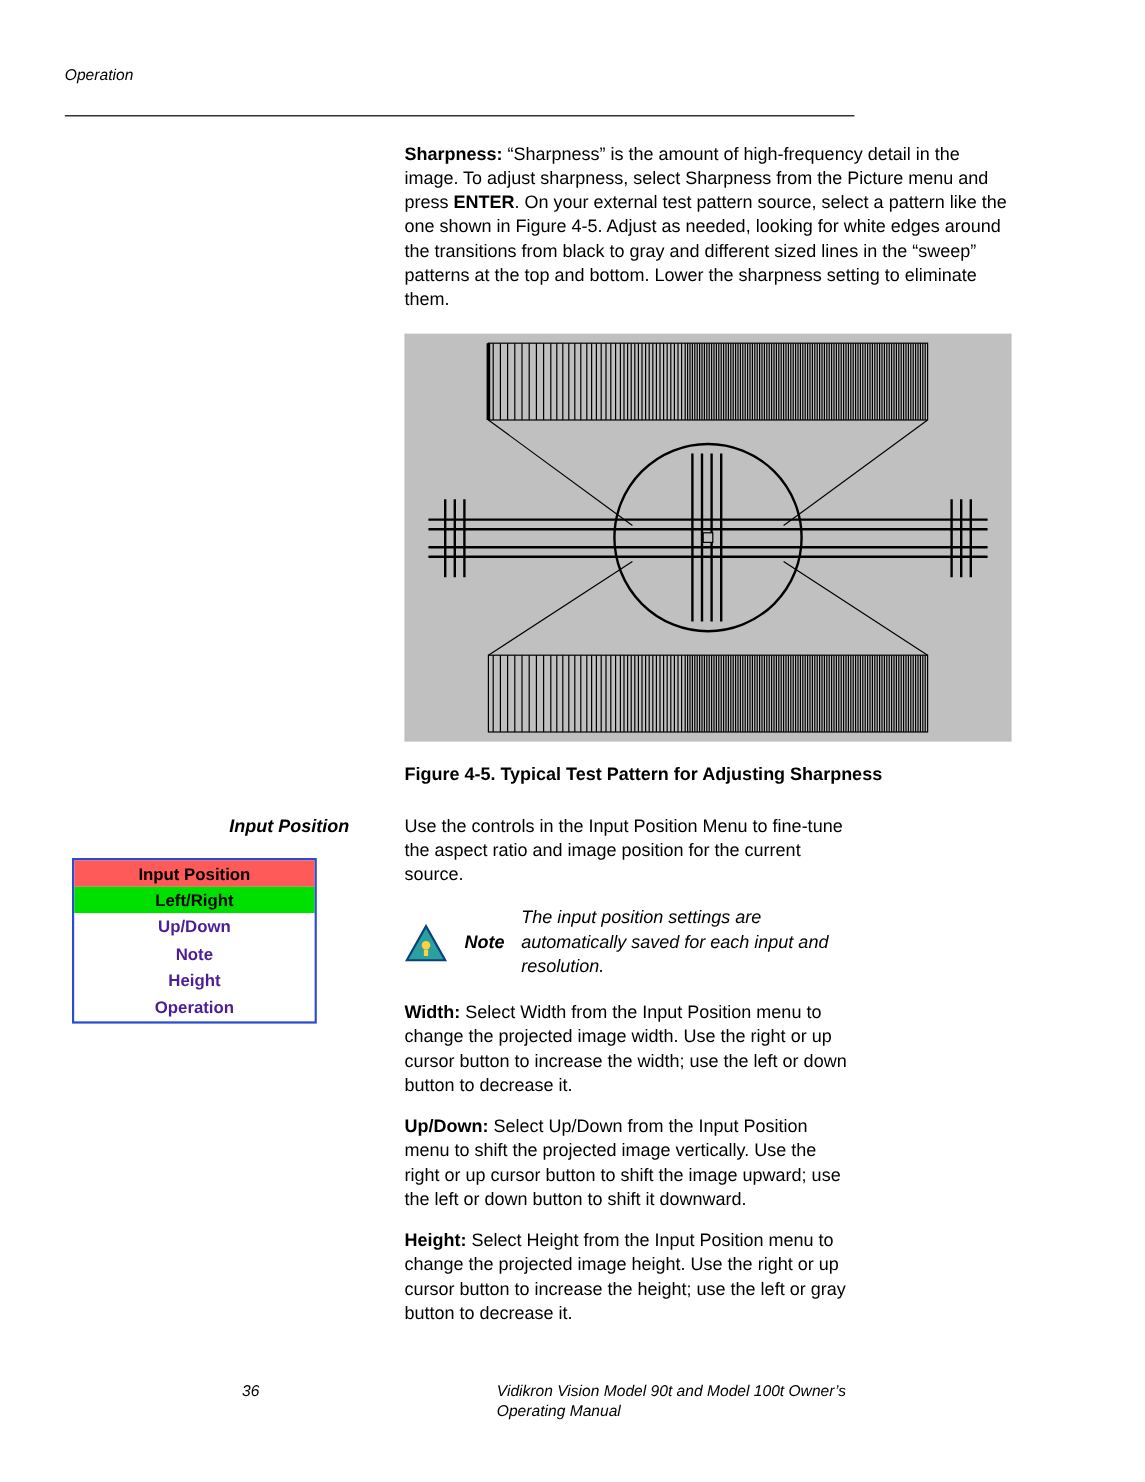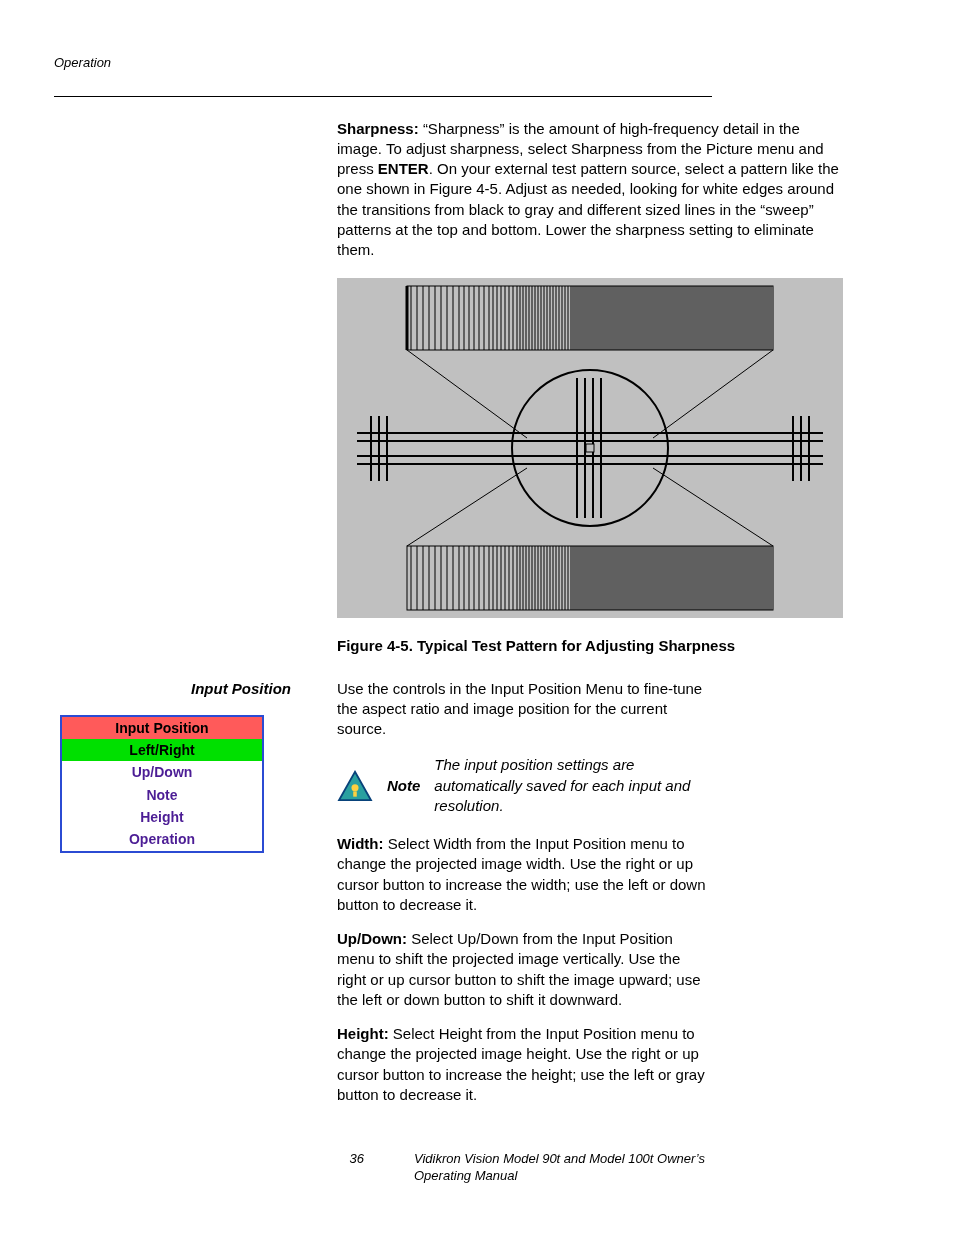--- a/index.html
+++ b/index.html
@@ -120,21 +120,21 @@
     left: 54px;
     right: 54px;
     bottom: 50px;
     display: flex;
     align-items: baseline;
     font-style: italic;
     font-size: 13px;
   }
   .footer .pg {
     width: 310px;
-    text-align: right;
+    text-align: center;
     padding-right: 50px;
   }
   .footer .doc {
     flex: 1;
   }
 </style>
 </head>
 <body>
 
 <div class="page">

